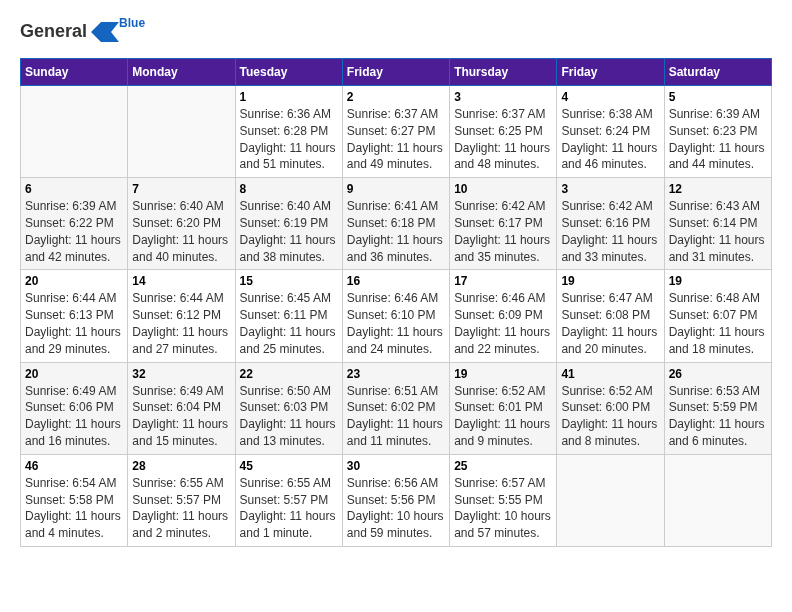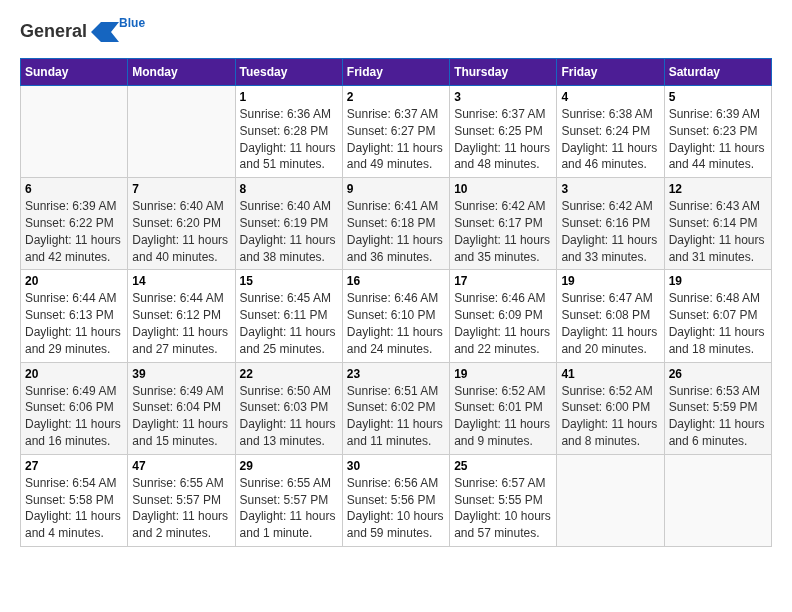--- a/index.html
+++ b/index.html
@@ -195,21 +195,21 @@
           <span class="day-num">19</span>
           <div class="day-detail">Sunrise: 6:48 AM<br>Sunset: 6:07 PM<br>Daylight: 11 hours and 18 minutes.</div>
         </td>
       </tr>
       <tr>
         <td>
           <span class="day-num">20</span>
           <div class="day-detail">Sunrise: 6:49 AM<br>Sunset: 6:06 PM<br>Daylight: 11 hours and 16 minutes.</div>
         </td>
         <td>
-          <span class="day-num">39</span>
+          <span class="day-num">32</span>
           <div class="day-detail">Sunrise: 6:49 AM<br>Sunset: 6:04 PM<br>Daylight: 11 hours and 15 minutes.</div>
         </td>
         <td>
           <span class="day-num">22</span>
           <div class="day-detail">Sunrise: 6:50 AM<br>Sunset: 6:03 PM<br>Daylight: 11 hours and 13 minutes.</div>
         </td>
         <td>
           <span class="day-num">23</span>
           <div class="day-detail">Sunrise: 6:51 AM<br>Sunset: 6:02 PM<br>Daylight: 11 hours and 11 minutes.</div>
         </td>
@@ -221,29 +221,29 @@
           <span class="day-num">41</span>
           <div class="day-detail">Sunrise: 6:52 AM<br>Sunset: 6:00 PM<br>Daylight: 11 hours and 8 minutes.</div>
         </td>
         <td>
           <span class="day-num">26</span>
           <div class="day-detail">Sunrise: 6:53 AM<br>Sunset: 5:59 PM<br>Daylight: 11 hours and 6 minutes.</div>
         </td>
       </tr>
       <tr>
         <td>
-          <span class="day-num">27</span>
+          <span class="day-num">46</span>
           <div class="day-detail">Sunrise: 6:54 AM<br>Sunset: 5:58 PM<br>Daylight: 11 hours and 4 minutes.</div>
         </td>
         <td>
-          <span class="day-num">47</span>
+          <span class="day-num">28</span>
           <div class="day-detail">Sunrise: 6:55 AM<br>Sunset: 5:57 PM<br>Daylight: 11 hours and 2 minutes.</div>
         </td>
         <td>
-          <span class="day-num">29</span>
+          <span class="day-num">45</span>
           <div class="day-detail">Sunrise: 6:55 AM<br>Sunset: 5:57 PM<br>Daylight: 11 hours and 1 minute.</div>
         </td>
         <td>
           <span class="day-num">30</span>
           <div class="day-detail">Sunrise: 6:56 AM<br>Sunset: 5:56 PM<br>Daylight: 10 hours and 59 minutes.</div>
         </td>
         <td>
           <span class="day-num">25</span>
           <div class="day-detail">Sunrise: 6:57 AM<br>Sunset: 5:55 PM<br>Daylight: 10 hours and 57 minutes.</div>
         </td>

